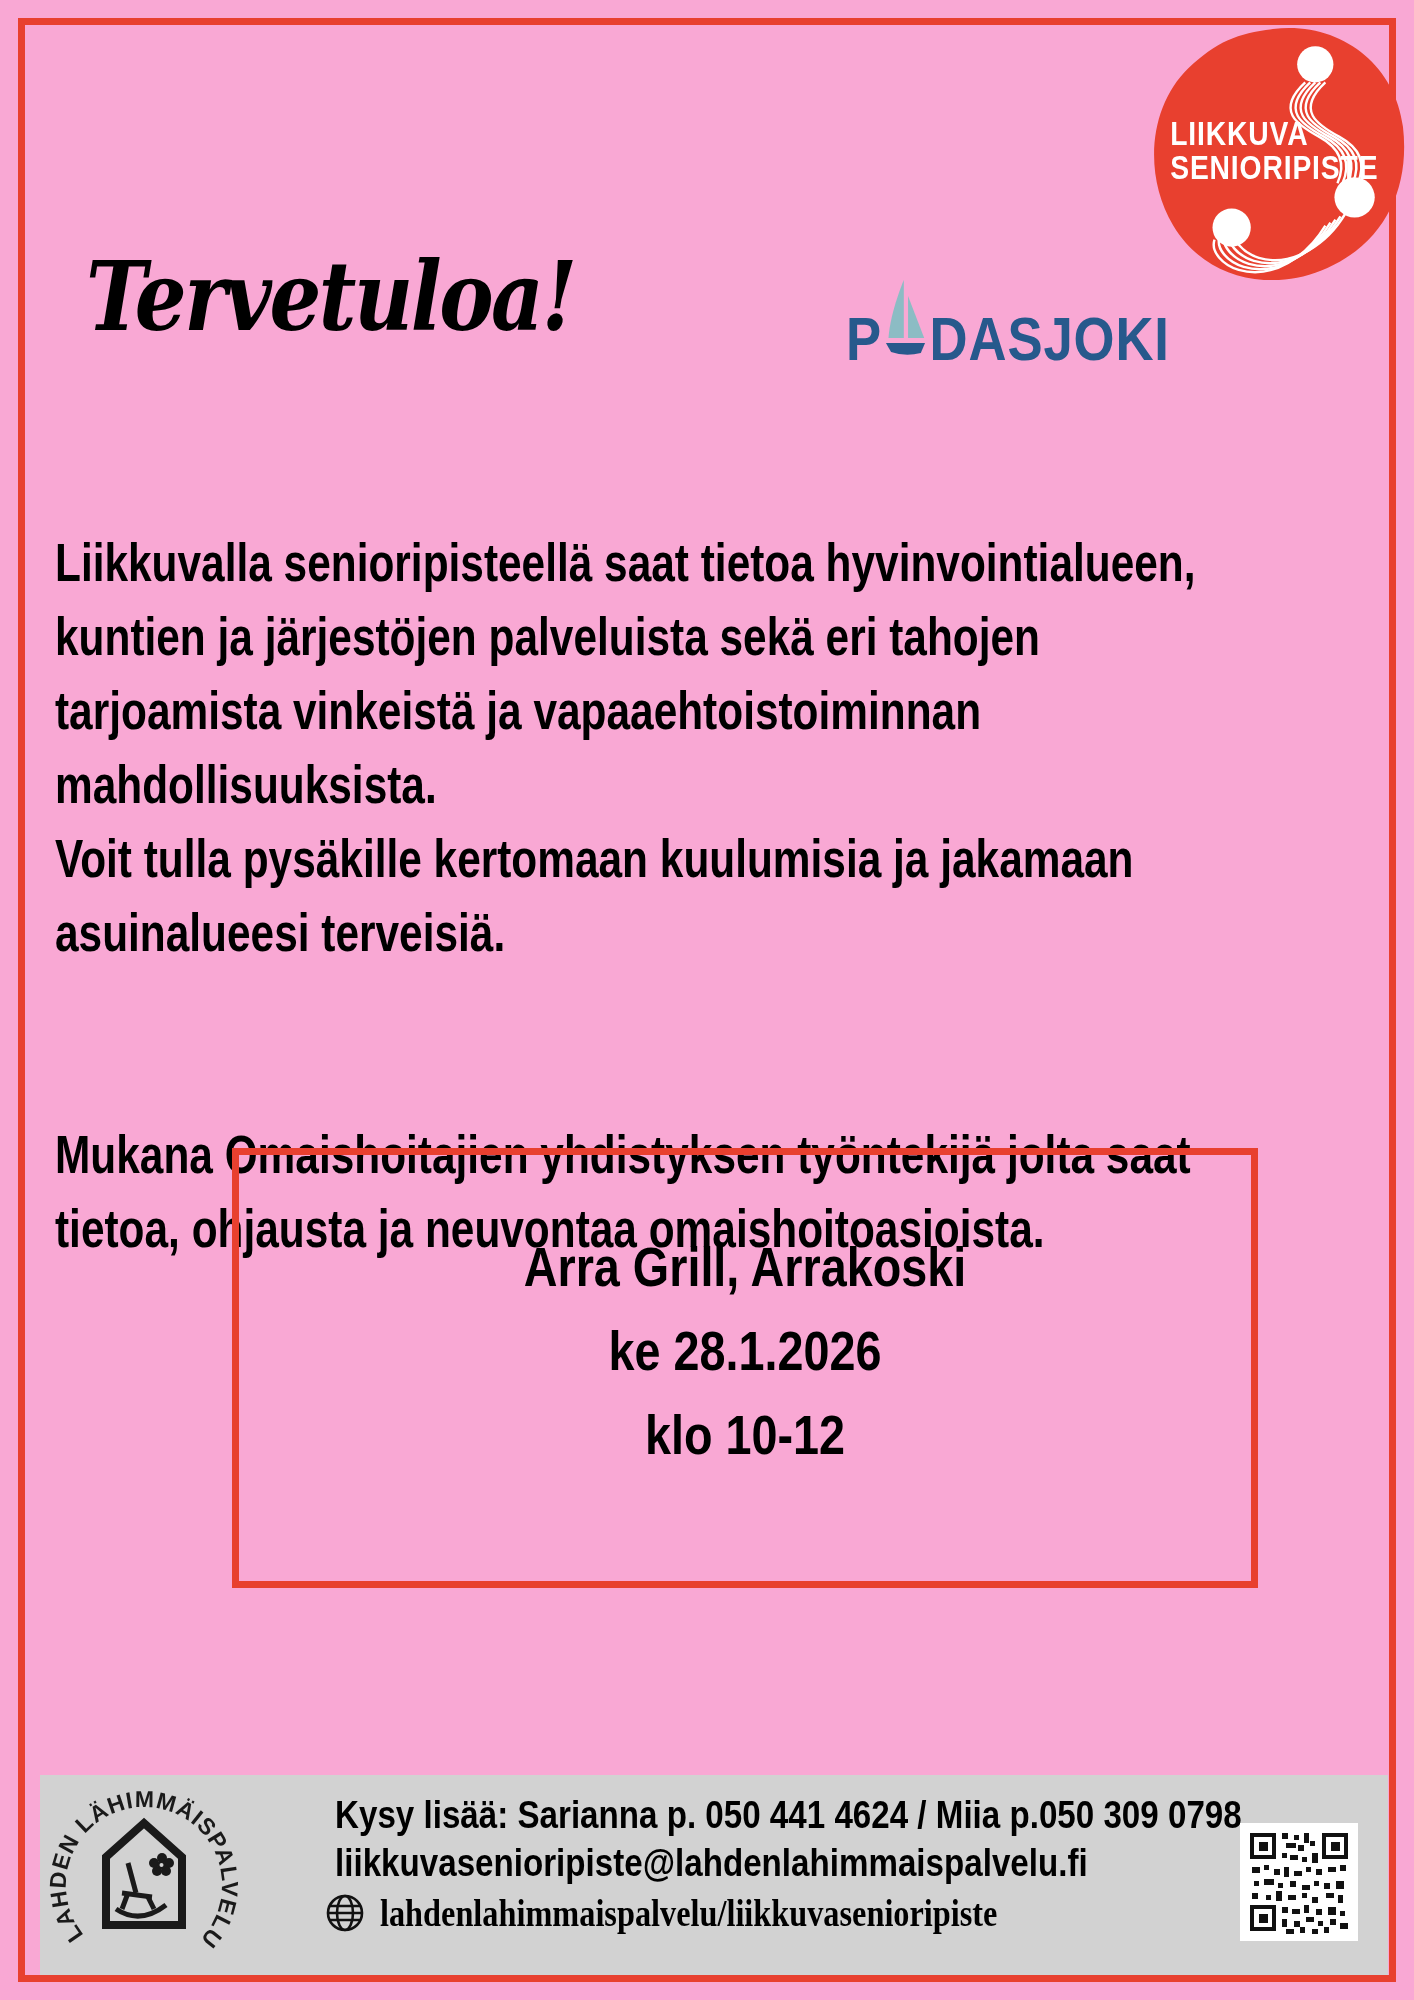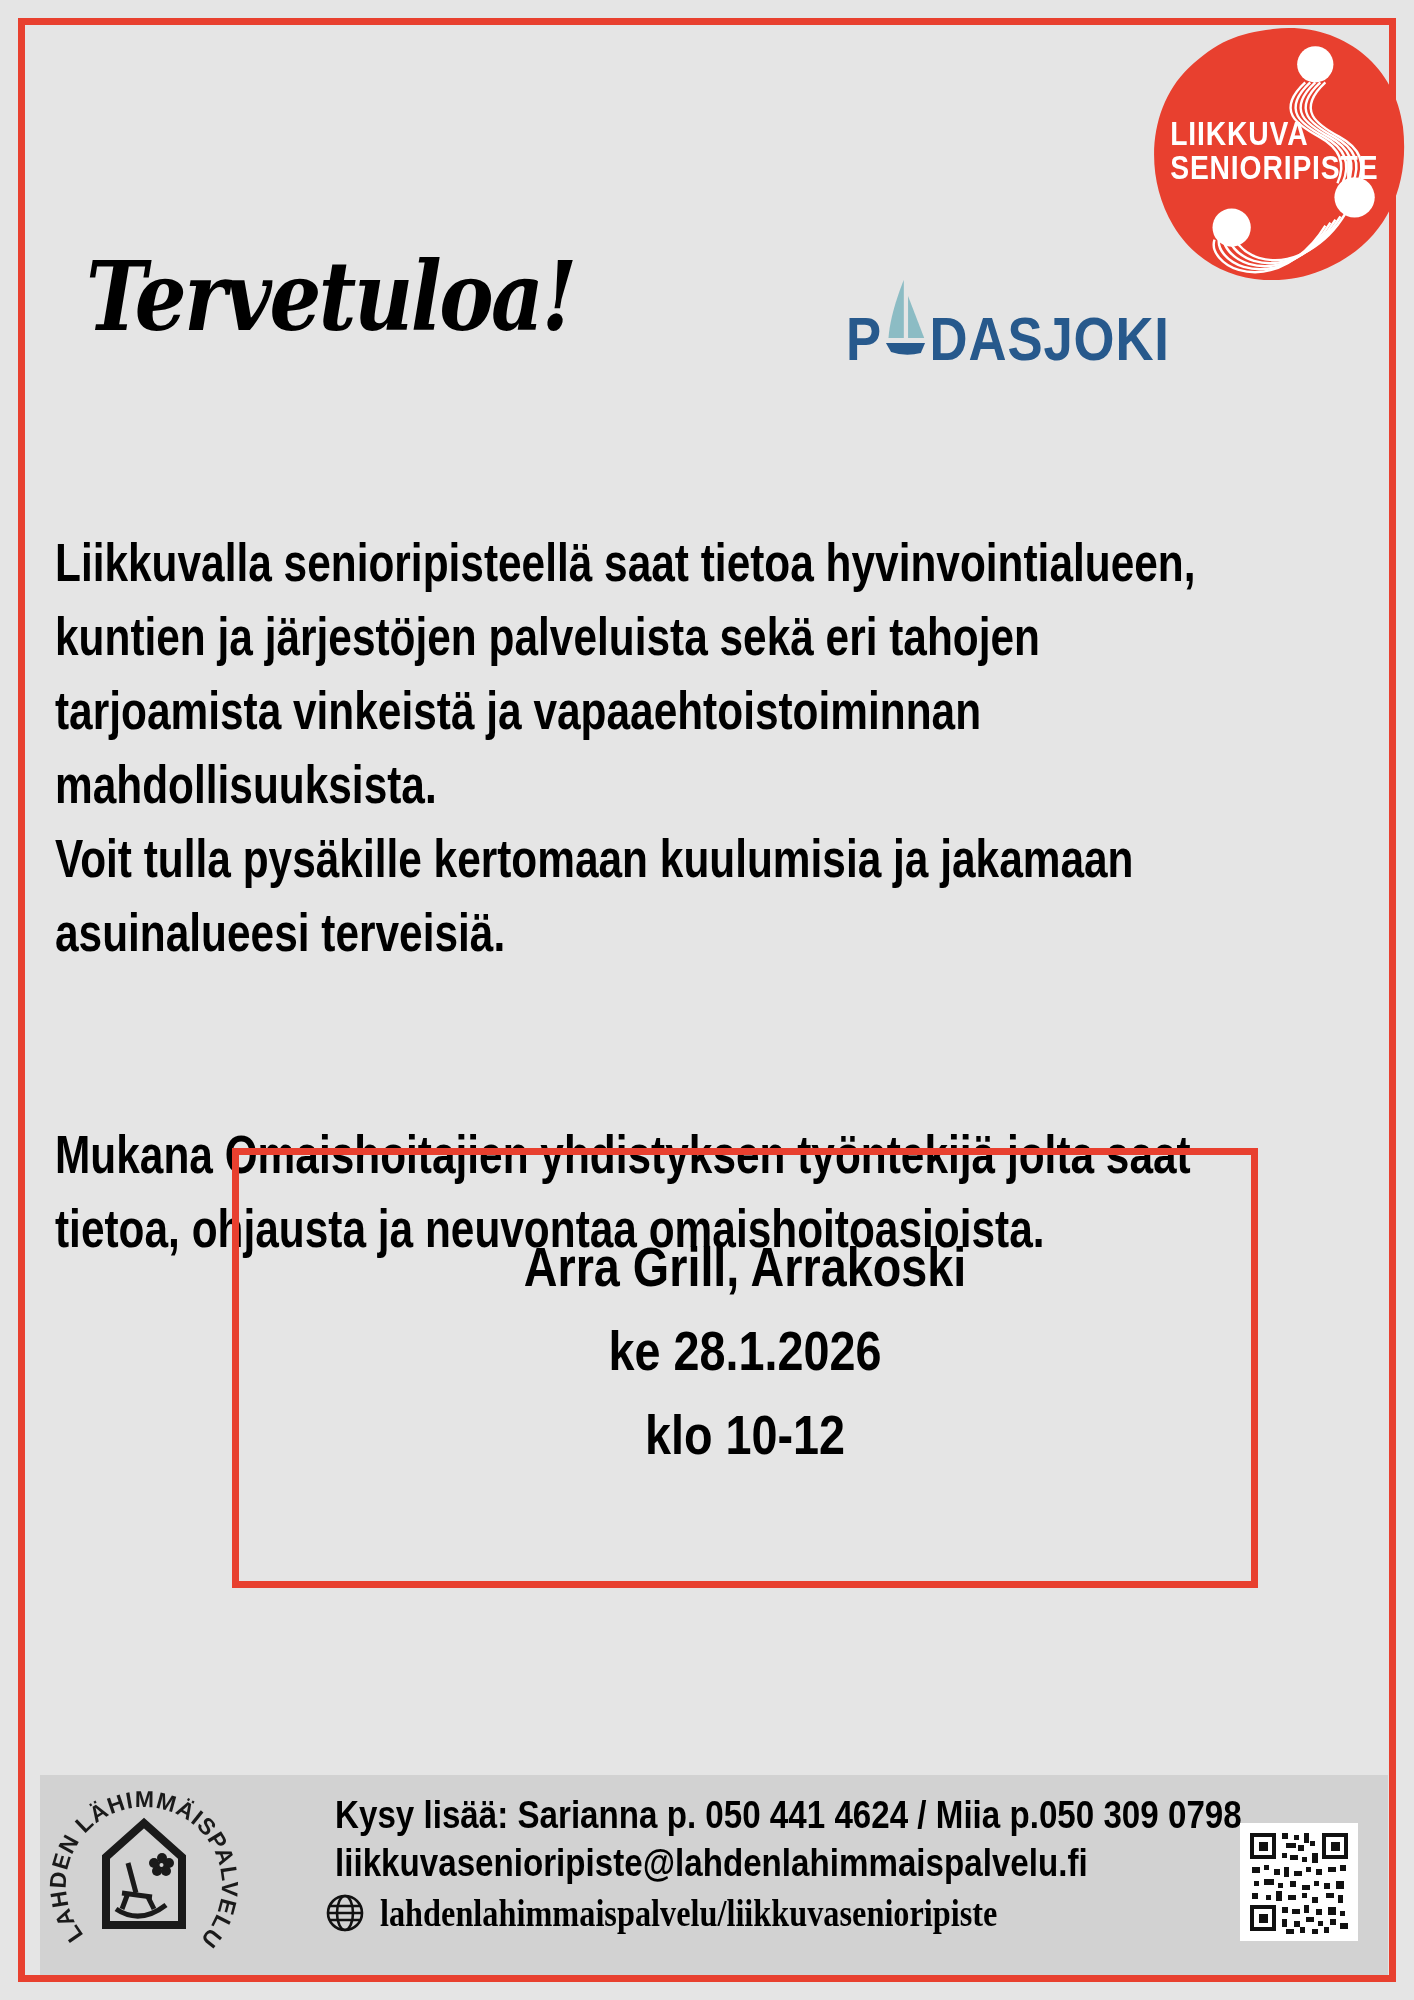--- a/index.html
+++ b/index.html
@@ -1,16 +1,16 @@
 <!DOCTYPE html>
 <html><head>
 <meta charset="utf-8">
 <style>
   html,body{margin:0;padding:0;background:#ffffff;}
-  #page{position:relative;width:1414px;height:2000px;background:#e5e5e5;overflow:hidden;
+  #page{position:relative;width:1414px;height:2000px;background:#f9a8d4;overflow:hidden;
         font-family:"Liberation Sans",sans-serif;color:#000;}
   .frame{position:absolute;left:18px;top:18px;right:18px;bottom:18px;border:7px solid #E8402F;}
   
   .senior-logo{position:absolute;top:26px;right:6px;width:262px;height:254px;}
   .tervetuloa{position:absolute;left:86px;top:240px;font-family:"DejaVu Serif",serif;
               font-style:italic;font-weight:700;font-size:96px;letter-spacing:-3px;
               transform:scaleX(0.85);transform-origin:0 0;white-space:nowrap;}
   .padasjoki{position:absolute;left:846px;top:278px;display:flex;align-items:flex-end;
              transform:scaleX(0.85);transform-origin:0 100%;}
   .padasjoki .ltr{font-weight:700;font-size:62px;line-height:1;color:#27598C;letter-spacing:1px;

